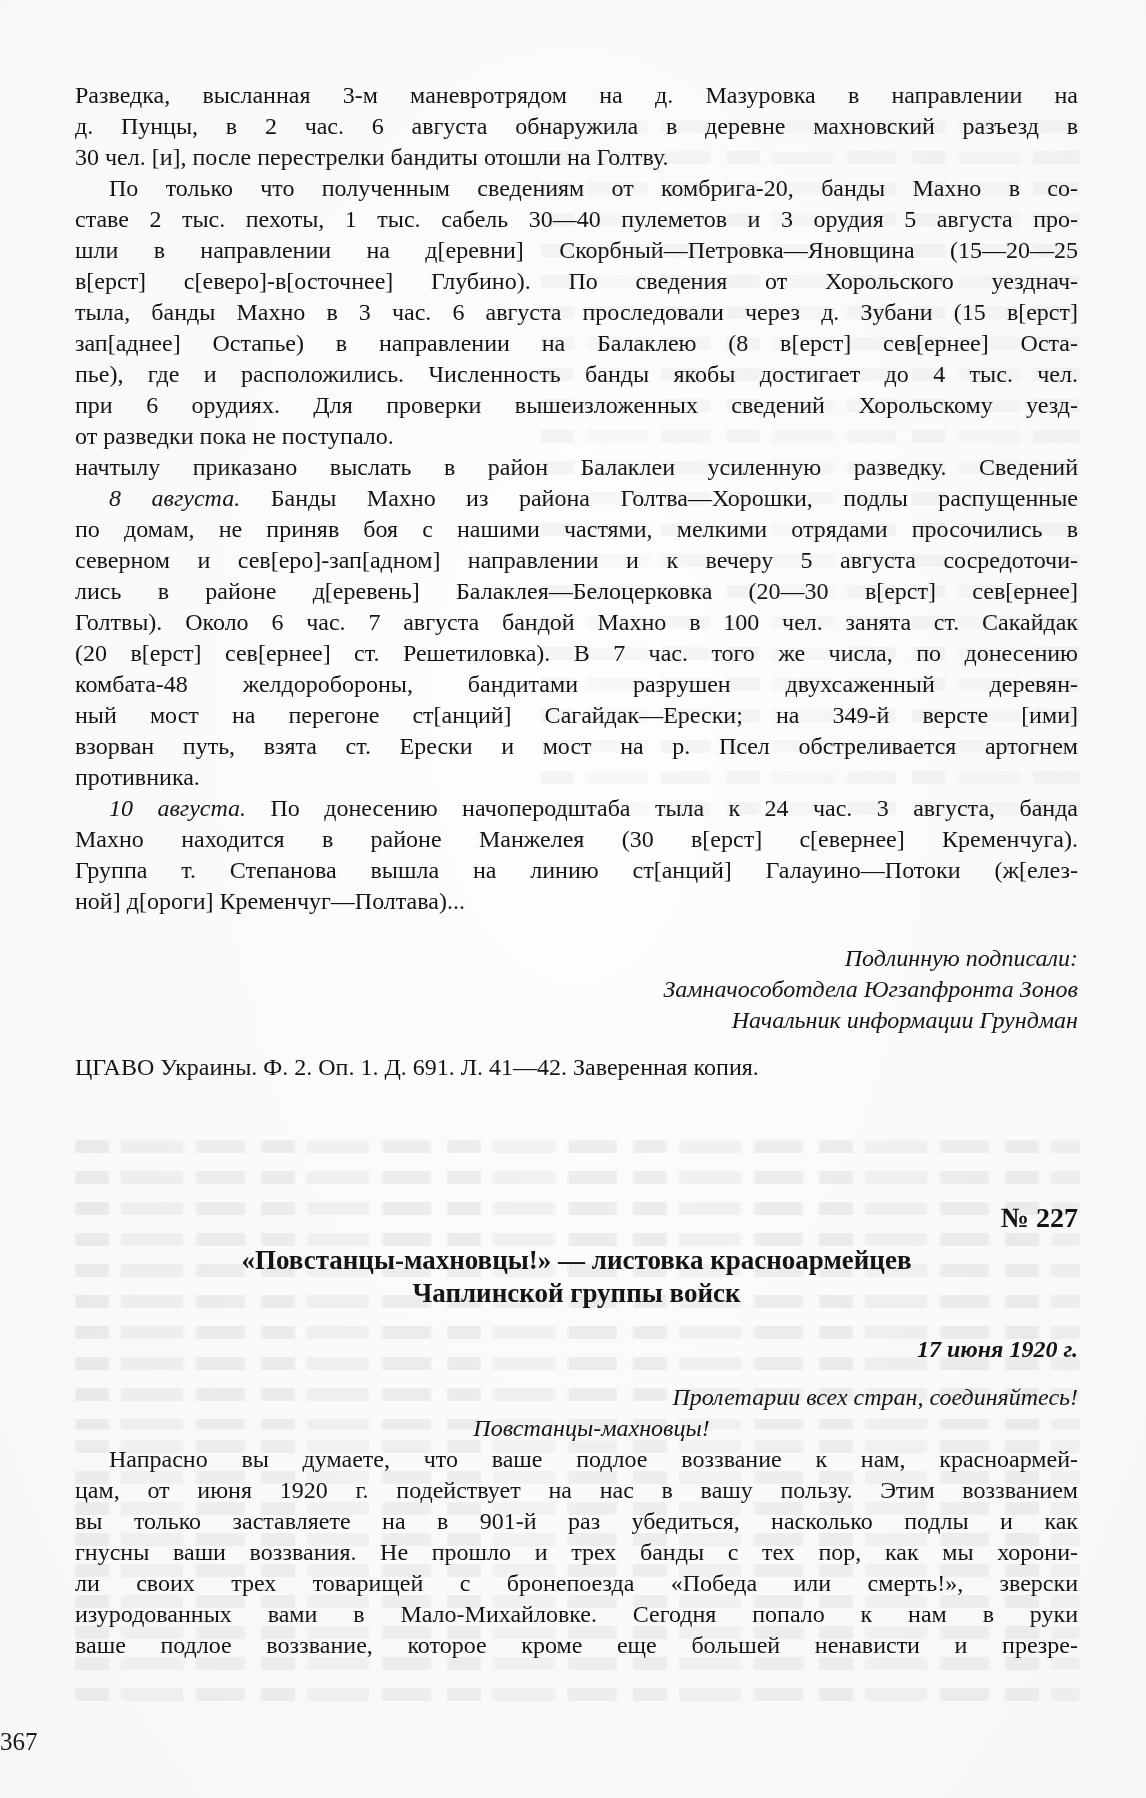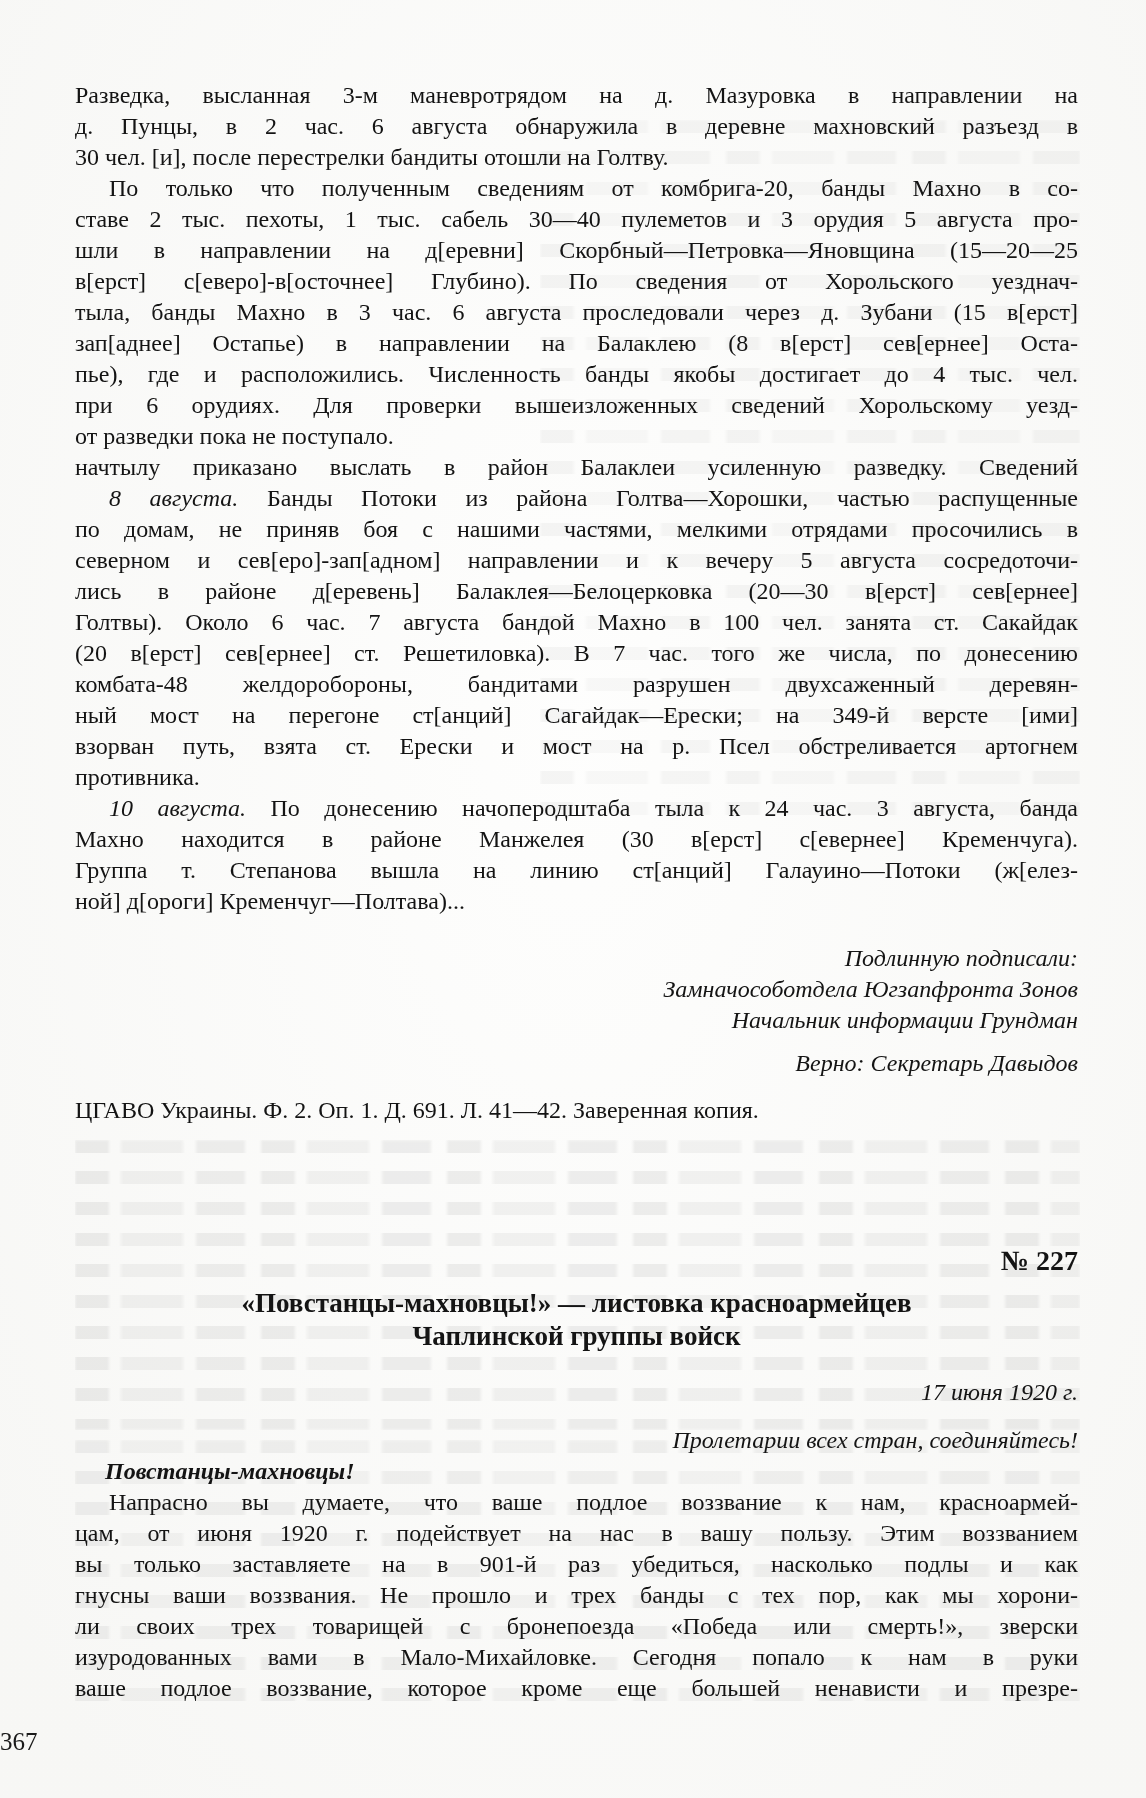--- a/index.html
+++ b/index.html
@@ -57,23 +57,23 @@
     font-size: 28px;
     line-height: 32px;
   }
   .doc-title {
     margin-top: 10px;
     text-align: center;
     font-weight: bold;
     font-size: 27px;
     line-height: 33px;
   }
-  .date-line { margin-top: 24px; }
+  .date-line { margin-top: 24px; font-weight: bold; }
   .epigraph  { margin-top: 17px; }
-  .salutation { font-style: italic; text-indent: 30px; text-align: left; font-weight: bold; }
+  .salutation { font-style: italic; text-indent: 30px; text-align: center; }
 
   .page-number {
     position: absolute;
     left: 0; top: 1728px;
     width: 100%;
     text-align: left;
     font-size: 25px;
     color: #1a1a1a;
   }
 </style>
@@ -101,21 +101,21 @@
       <div class="ln j">в[ерст] с[еверо]-в[осточнее] Глубино). По сведения от Хорольского уезднач-</div>
       <div class="ln j">тыла, банды Махно в 3 час. 6 августа проследовали через д. Зубани (15 в[ерст]</div>
       <div class="ln j">зап[аднее] Остапье) в направлении на Балаклею (8 в[ерст] сев[ернее] Оста-</div>
       <div class="ln j">пье), где и расположились. Численность банды якобы достигает до 4 тыс. чел.</div>
       <div class="ln j">при 6 орудиях. Для проверки вышеизложенных сведений Хорольскому уезд-</div>
       <div class="ln last">от разведки пока не поступало.</div>
       <div class="ln j">начтылу приказано выслать в район Балаклеи усиленную разведку. Сведений</div>
     </div>
 
     <div class="para">
-      <div class="ln j ind"><span class="lead">8 августа.</span><span> Банды Потоки из района Голтва—Хорошки, частью распущенные</span></div>
+      <div class="ln j ind"><span class="lead">8 августа.</span><span> Банды Махно из района Голтва—Хорошки, подлы распущенные</span></div>
       <div class="ln j">по домам, не приняв боя с нашими частями, мелкими отрядами просочились в</div>
       <div class="ln j">северном и сев[еро]-зап[адном] направлении и к вечеру 5 августа сосредоточи-</div>
       <div class="ln j">лись в районе д[еревень] Балаклея—Белоцерковка (20—30 в[ерст] сев[ернее]</div>
       <div class="ln j">Голтвы). Около 6 час. 7 августа бандой Махно в 100 чел. занята ст. Сакайдак</div>
       <div class="ln j">(20 в[ерст] сев[ернее] ст. Решетиловка). В 7 час. того же числа, по донесению</div>
       <div class="ln j">комбата-48 желдоробороны, бандитами разрушен двухсаженный деревян-</div>
       <div class="ln j">ный мост на перегоне ст[анций] Сагайдак—Ерески; на 349-й версте [ими]</div>
       <div class="ln j">взорван путь, взята ст. Ерески и мост на р. Псел обстреливается артогнем</div>
       <div class="ln last">противника.</div>
     </div>
@@ -124,21 +124,20 @@
       <div class="ln j ind"><span class="lead">10 августа.</span><span> По донесению начоперодштаба тыла к 24 час. 3 августа, банда</span></div>
       <div class="ln j">Махно находится в районе Манжелея (30 в[ерст] с[евернее] Кременчуга).</div>
       <div class="ln j">Группа т. Степанова вышла на линию ст[анций] Галауино—Потоки (ж[елез-</div>
       <div class="ln last">ной] д[ороги] Кременчуг—Полтава)...</div>
     </div>
 
     <div class="sig">
       <div class="ln">Подлинную подписали:</div>
       <div class="ln">Замначособотдела Югзапфронта Зонов</div>
       <div class="ln">Начальник информации Грундман</div>
-      <div class="ln certified">Верно: Секретарь Давыдов</div>
     </div>
 
     <div class="ln archive">ЦГАВО Украины. Ф. 2. Оп. 1. Д. 691. Л. 41—42. Заверенная копия.</div>
 
     <div class="doc-number">№ 227</div>
 
     <div class="doc-title">
       <div>«Повстанцы-махновцы!» — листовка красноармейцев</div>
       <div>Чаплинской группы войск</div>
     </div>

